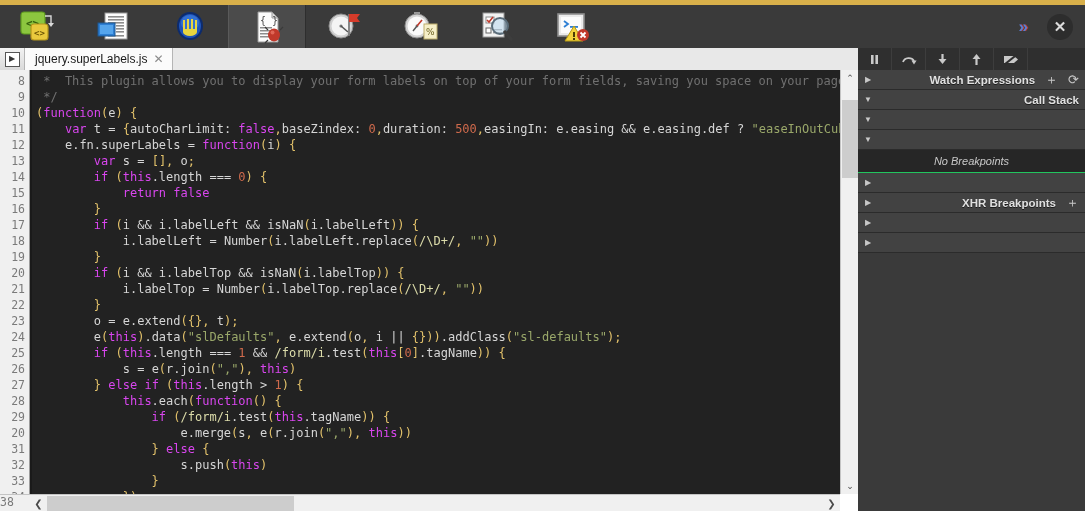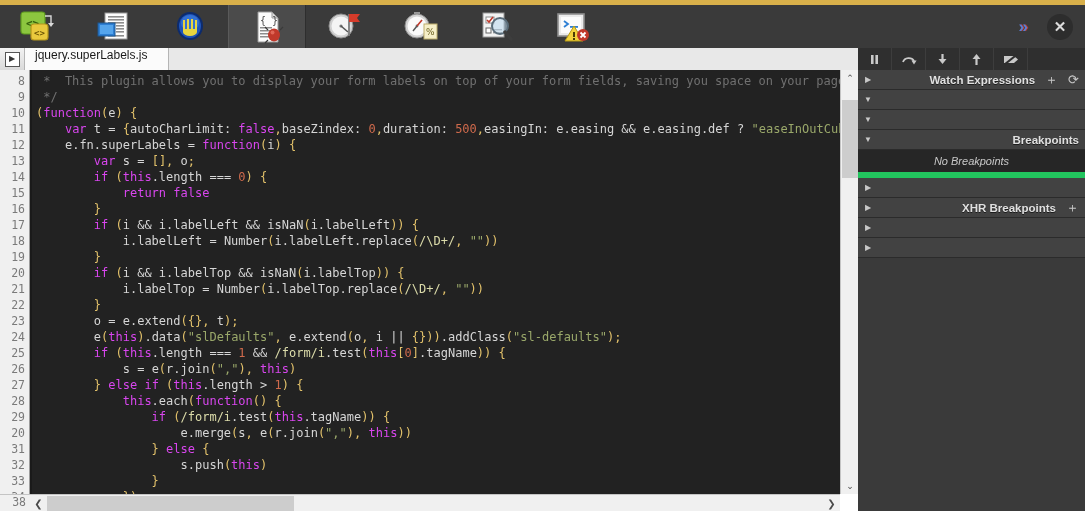--- a/index.html
+++ b/index.html
@@ -65,24 +65,24 @@
     background: linear-gradient(#f2f2f2,#dadada);
     border-right: 1px solid #b5b5b5;
   }
   .mini-icon-box {
     width: 13px; height: 13px; border: 1px solid #555;
     background: #fff; display: flex; align-items: center; justify-content: center;
     font-size: 8px; color: #333; line-height: 1;
   }
   .tab {
     display: flex; align-items: center; gap: 6px;
-    padding: 0 20px 0 10px;
+    padding: 0 8px 0 10px;
     background: #fbfbfb;
     border-right: 1px solid #b5b5b5;
-    font-size: 12px; color: #1a1a1a; flex-direction: column;
+    font-size: 12px; color: #1a1a1a;
   }
   .tab-close { color: #8a8a8a; font-size: 12px; }
   .tabbar-fill { flex: 1; background: #e8e8e8; }
   .tabbar-rightgrp {
     display: flex; align-items: center; gap: 6px; padding: 0 8px;
     background: #e8e8e8;
   }
   .sq-btn {
     width: 13px; height: 13px; border: 1px solid #4d4d4d; background: #fafafa;
     display: flex; align-items: center; justify-content: center;
@@ -176,21 +176,21 @@
     width: 247px; height: 15px; background: #cdcdcd;
   }
   .corner-box {
     position: absolute; top: 494px; left: 0;
     width: 30px; height: 17px; background: #f0f0f0;
     border-top: 1px solid #c4c4c4; border-right: 1px solid #9c9c9c;
   }
   .gutter-last {
     position: absolute; top: 494px; left: 0; width: 30px; height: 17px;
     font-family: "DejaVu Sans Mono", monospace; font-size: 11.5px;
-    line-height: 17px; color: #7a7a7a; text-align: right; padding-right: 4px;
+    line-height: 17px; color: #7a7a7a; text-align: left; padding-right: 4px;
     box-sizing: border-box;
   }
   .hs-rightpad {
     position: absolute; top: 494px; left: 840px; width: 18px; height: 17px;
     background: #ffffff;
   }
 
   
   .panel {
     position: absolute; top: 70px; left: 858px;
@@ -212,21 +212,21 @@
     text-shadow: 0 1px 0 #1c1c1c;
     text-align: right;
   }
   .sec .act {
     color: #c8c8c8; font-size: 13px; margin-left: 10px; line-height: 1;
   }
   .empty-row {
     height: 22px; background: #262626;
     display: flex; align-items: center; justify-content: center;
     color: #c9c9c9; font-size: 11px; font-style: italic;
-    border-bottom: 6px solid #22c55e;
+    border-bottom: 1px solid #22c55e;
   }
 
   
   svg { display: block; }
 </style>
 </head>
 <body>
 
 <div id="app">
 
@@ -473,27 +473,27 @@
 
   <div class="panel" id="panel">
       <div class="sec">
         <span class="tri">▶</span>
         <span class="label">Watch Expressions</span>
         <span class="act">＋</span>
         <span class="act">⟳</span>
       </div>
       <div class="sec">
         <span class="tri">▼</span>
+        <span class="label">Call Stack</span>
       </div>
       <div class="sec">
         <span class="tri">▼</span>
       </div>
       <div class="sec">
         <span class="tri">▼</span>
-        <span class="label">Breakpoints</span>
       </div>
       <div class="empty-row">No Breakpoints</div>
       <div class="sec">
         <span class="tri">▶</span>
       </div>
       <div class="sec">
         <span class="tri">▶</span>
         <span class="label">XHR Breakpoints</span>
         <span class="act">＋</span>
       </div>

